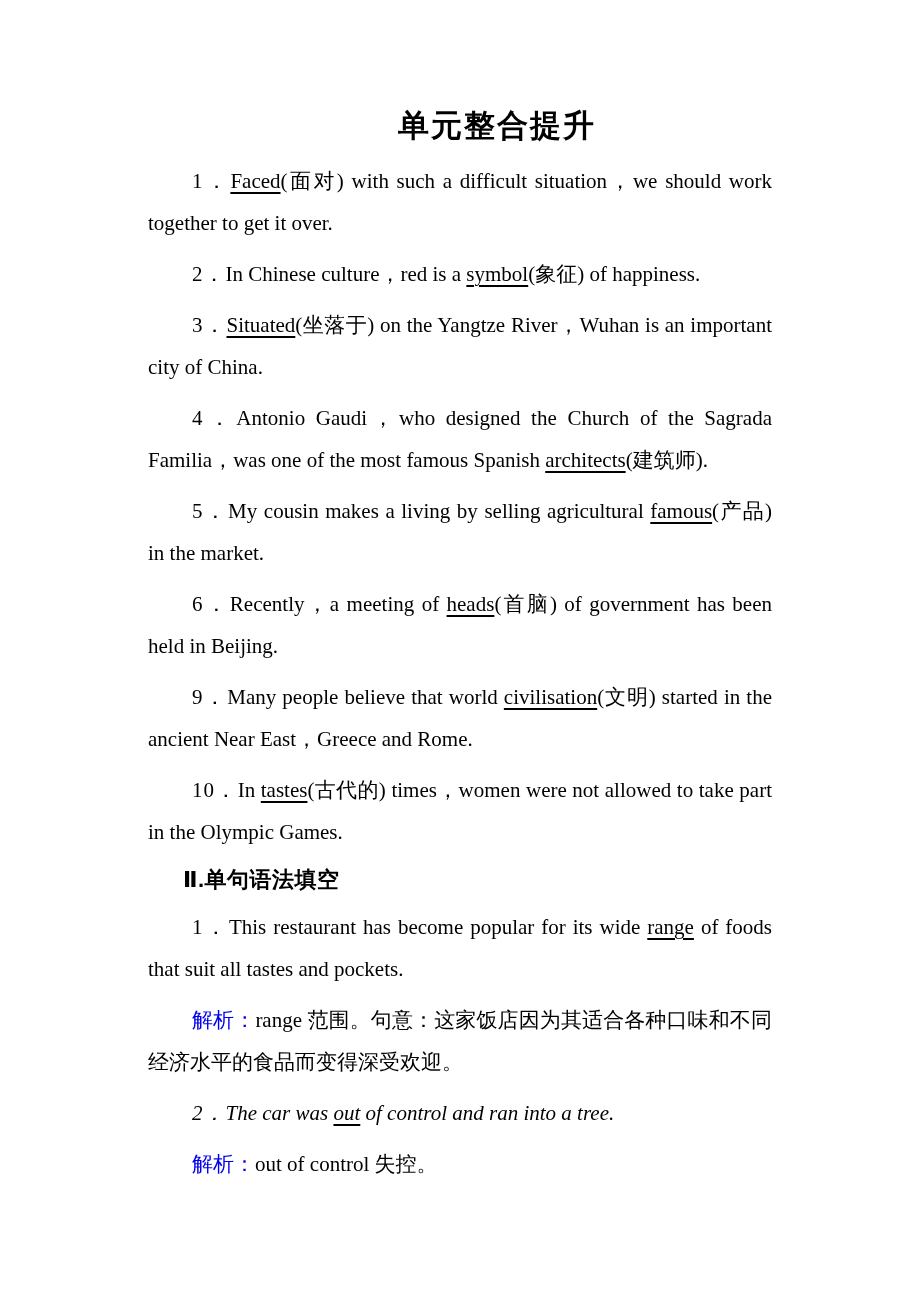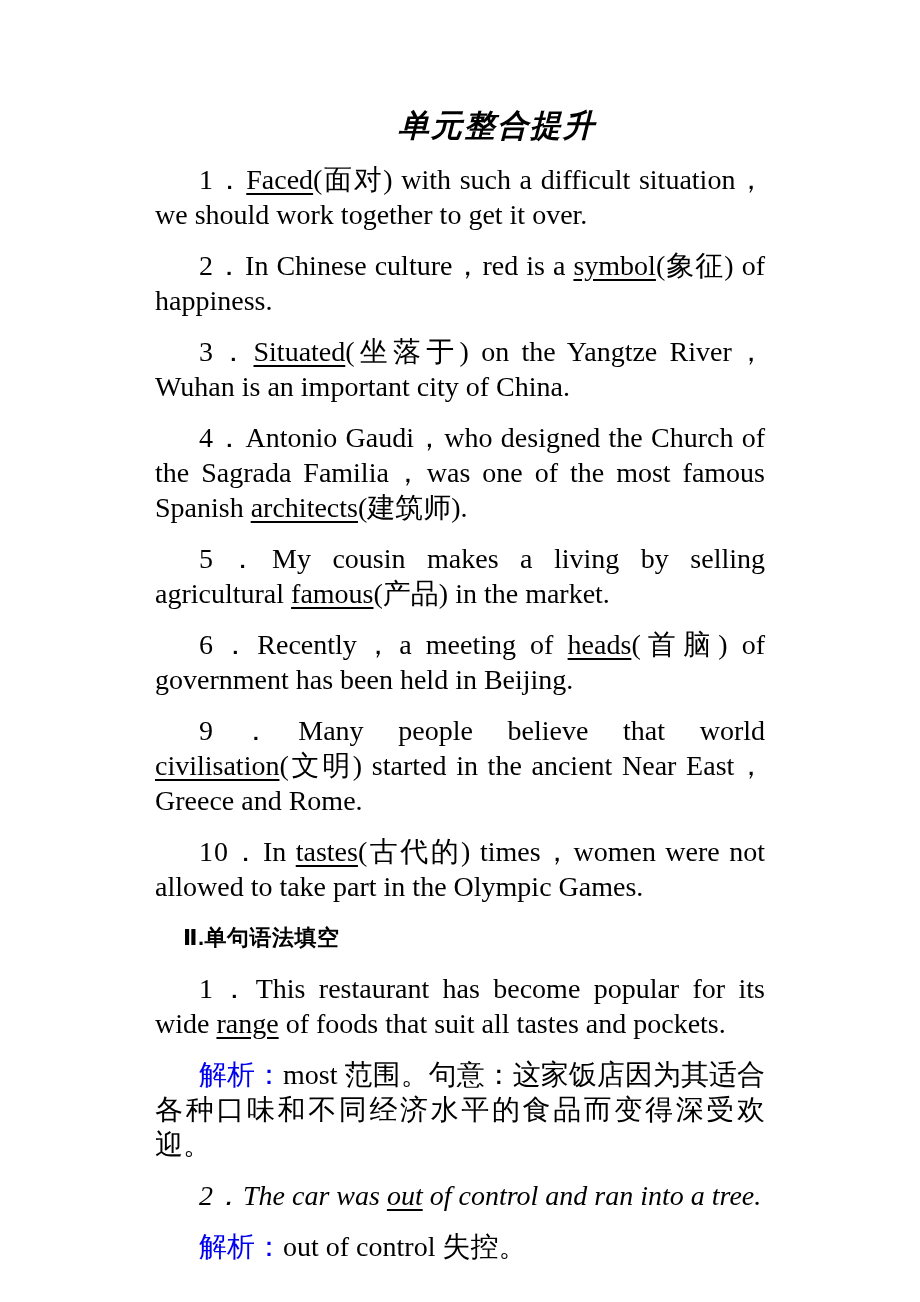--- a/index.html
+++ b/index.html
@@ -7,29 +7,29 @@
   html,body { margin:0; padding:0; }
   body {
     width:920px; height:1302px; overflow:hidden;
     background:var(--paper); color:var(--ink);
     font-family:"Liberation Serif","DejaVu Serif",serif;
   }
   .page { width:920px; height:1302px; padding:106px 139px 0 139px; }
   h1.doc-title {
     font-family:"Liberation Sans","DejaVu Sans",sans-serif;
     font-size:31px; font-weight:bold; line-height:40px;
-    text-align:center; margin:0 0 14px 74px; letter-spacing:2px;font-style:italic;
+    text-align:center; margin:0 0 14px 74px; letter-spacing:2px;
   }
   h2.sec-heading {
     font-family:"Liberation Sans","DejaVu Sans",sans-serif;
     font-size:22px; font-weight:bold; line-height:35px;
     margin:0; padding-left:44px; letter-spacing:0.5px;
   }
   p.item, p.analysis {
-    margin:16px; font-size:28px; line-height:35px;
+    margin:9px; font-size:21px; line-height:42px;
     text-align:justify; text-indent:44px;
   }
   p.sp { margin-top:9px;font-style:italic; }
   .u { text-decoration:underline; text-underline-offset:4px; }
   .num { letter-spacing:1px; }
   .analysis-label {
     color:var(--accent); font-weight:normal;
     font-family:"Liberation Sans","DejaVu Sans",sans-serif;
   }
 </style>
@@ -49,20 +49,20 @@
     <p class="item"><span class="num">5．</span><span><span>My cousin makes a living by selling agricultural </span><span class="u">famous</span><span>(产品) in the market.</span></span></p>
     <p class="item"><span class="num">6．</span><span><span>Recently，a meeting of </span><span class="u">heads</span><span>(首脑) of government has been held in Beijing.</span></span></p>
     <p class="item"><span class="num">9．</span><span><span>Many people believe that world </span><span class="u">civilisation</span><span>(文明) started in the ancient Near East，Greece and Rome.</span></span></p>
     <p class="item"><span class="num">10．</span><span><span>In </span><span class="u">tastes</span><span>(古代的) times，women were not allowed to take part in the Olympic Games.</span></span></p>
   </section>
 
   <section>
     <h2 class="sec-heading">Ⅱ.单句语法填空</h2>
 
     <p class="item"><span class="num">1．</span><span><span>This restaurant has become popular for its wide </span><span class="u">range</span><span> of foods that suit all tastes and pockets.</span></span></p>
-    <p class="analysis"><span class="analysis-label">解析：</span><span>most 范围。句意：这家饭店因为其适合各种口味和不同经济水平的食品而变得深受欢迎。</span></p>
+    <p class="analysis"><span class="analysis-label">解析：</span><span>range 范围。句意：这家饭店因为其适合各种口味和不同经济水平的食品而变得深受欢迎。</span></p>
 
     <p class="item sp"><span class="num">2．</span><span><span>The car was </span><span class="u">out</span><span> of control and ran into a tree.</span></span></p>
     <p class="analysis"><span class="analysis-label">解析：</span><span>out of control 失控。</span></p>
 
   </section>
 
 </main>
 
 </body></html>

